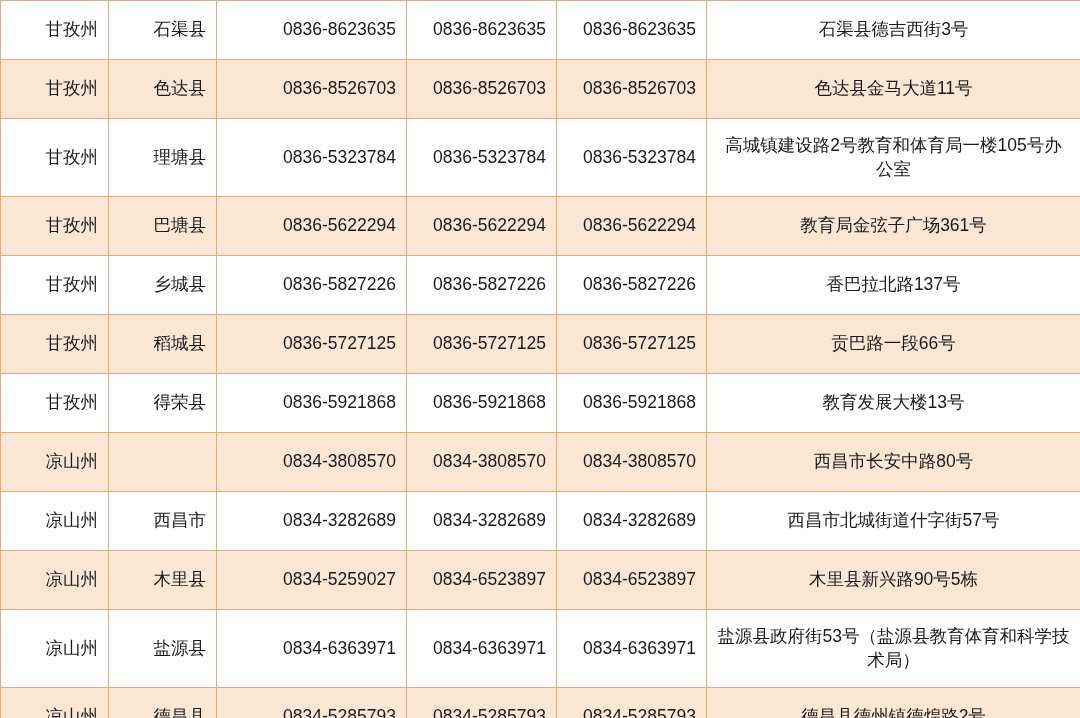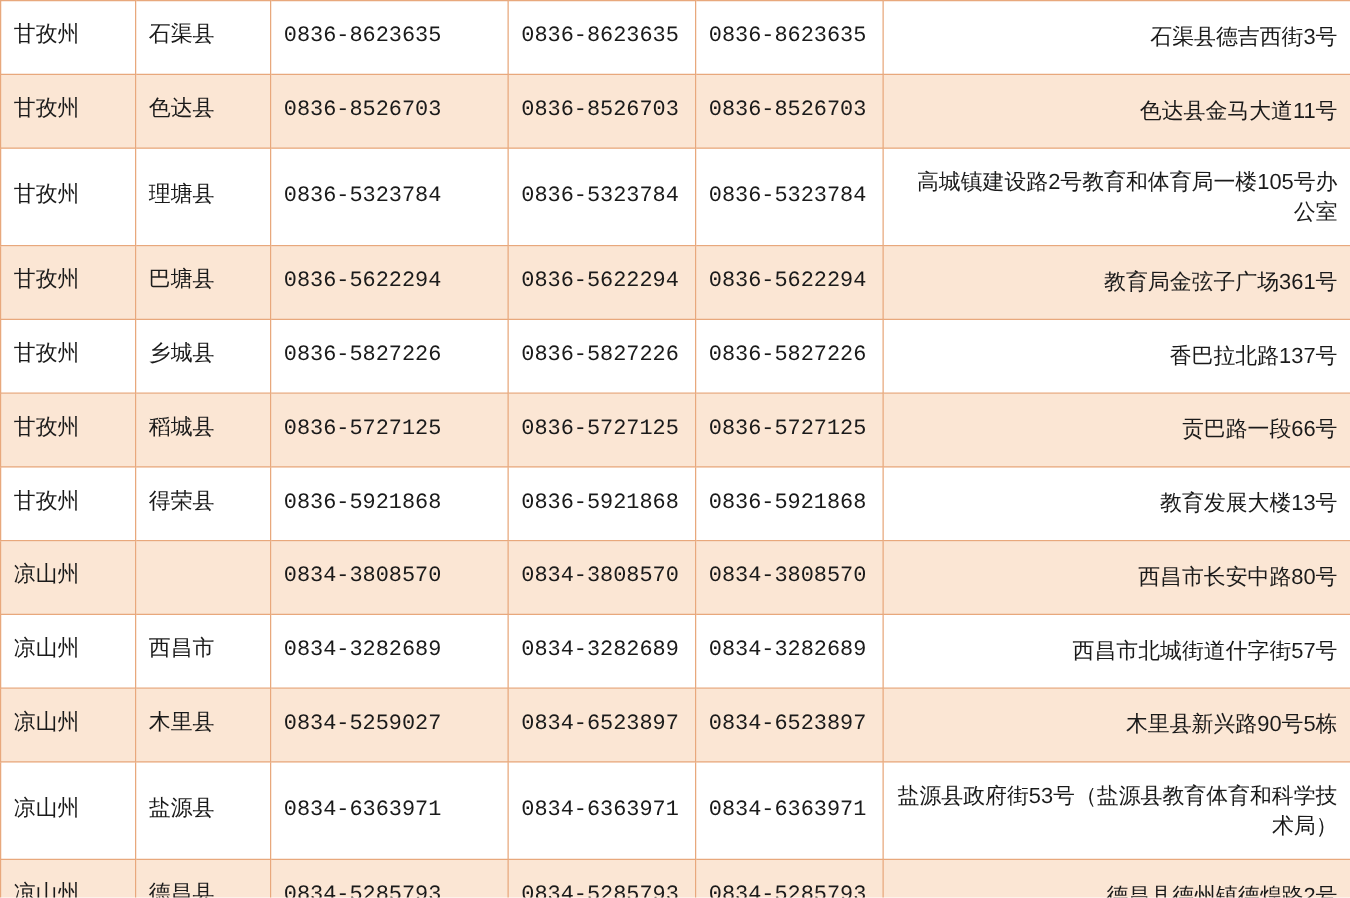--- a/index.html
+++ b/index.html
@@ -34,22 +34,22 @@
     vertical-align: middle;
     box-sizing: border-box;
     word-break: break-all;
   }
   #contact-table tr.shaded td {
     background: #fbe6d4;
   }
   #contact-table tr.plain td {
     background: #ffffff;
   }
-  td.ctr { text-align: left; font-family: Liberation Mono, monospace; }
-  td.lft { text-align: right; }
+  td.ctr { text-align: right; }
+  td.lft { text-align: center; }
   tr.r-tall td { height: 78px; }
   tr.r-norm td { height: 59px; }
 </style>
 </head>
 <body>
 
 <table id="contact-table">
   <colgroup>
     <col class="c0">
       <col class="c1">

